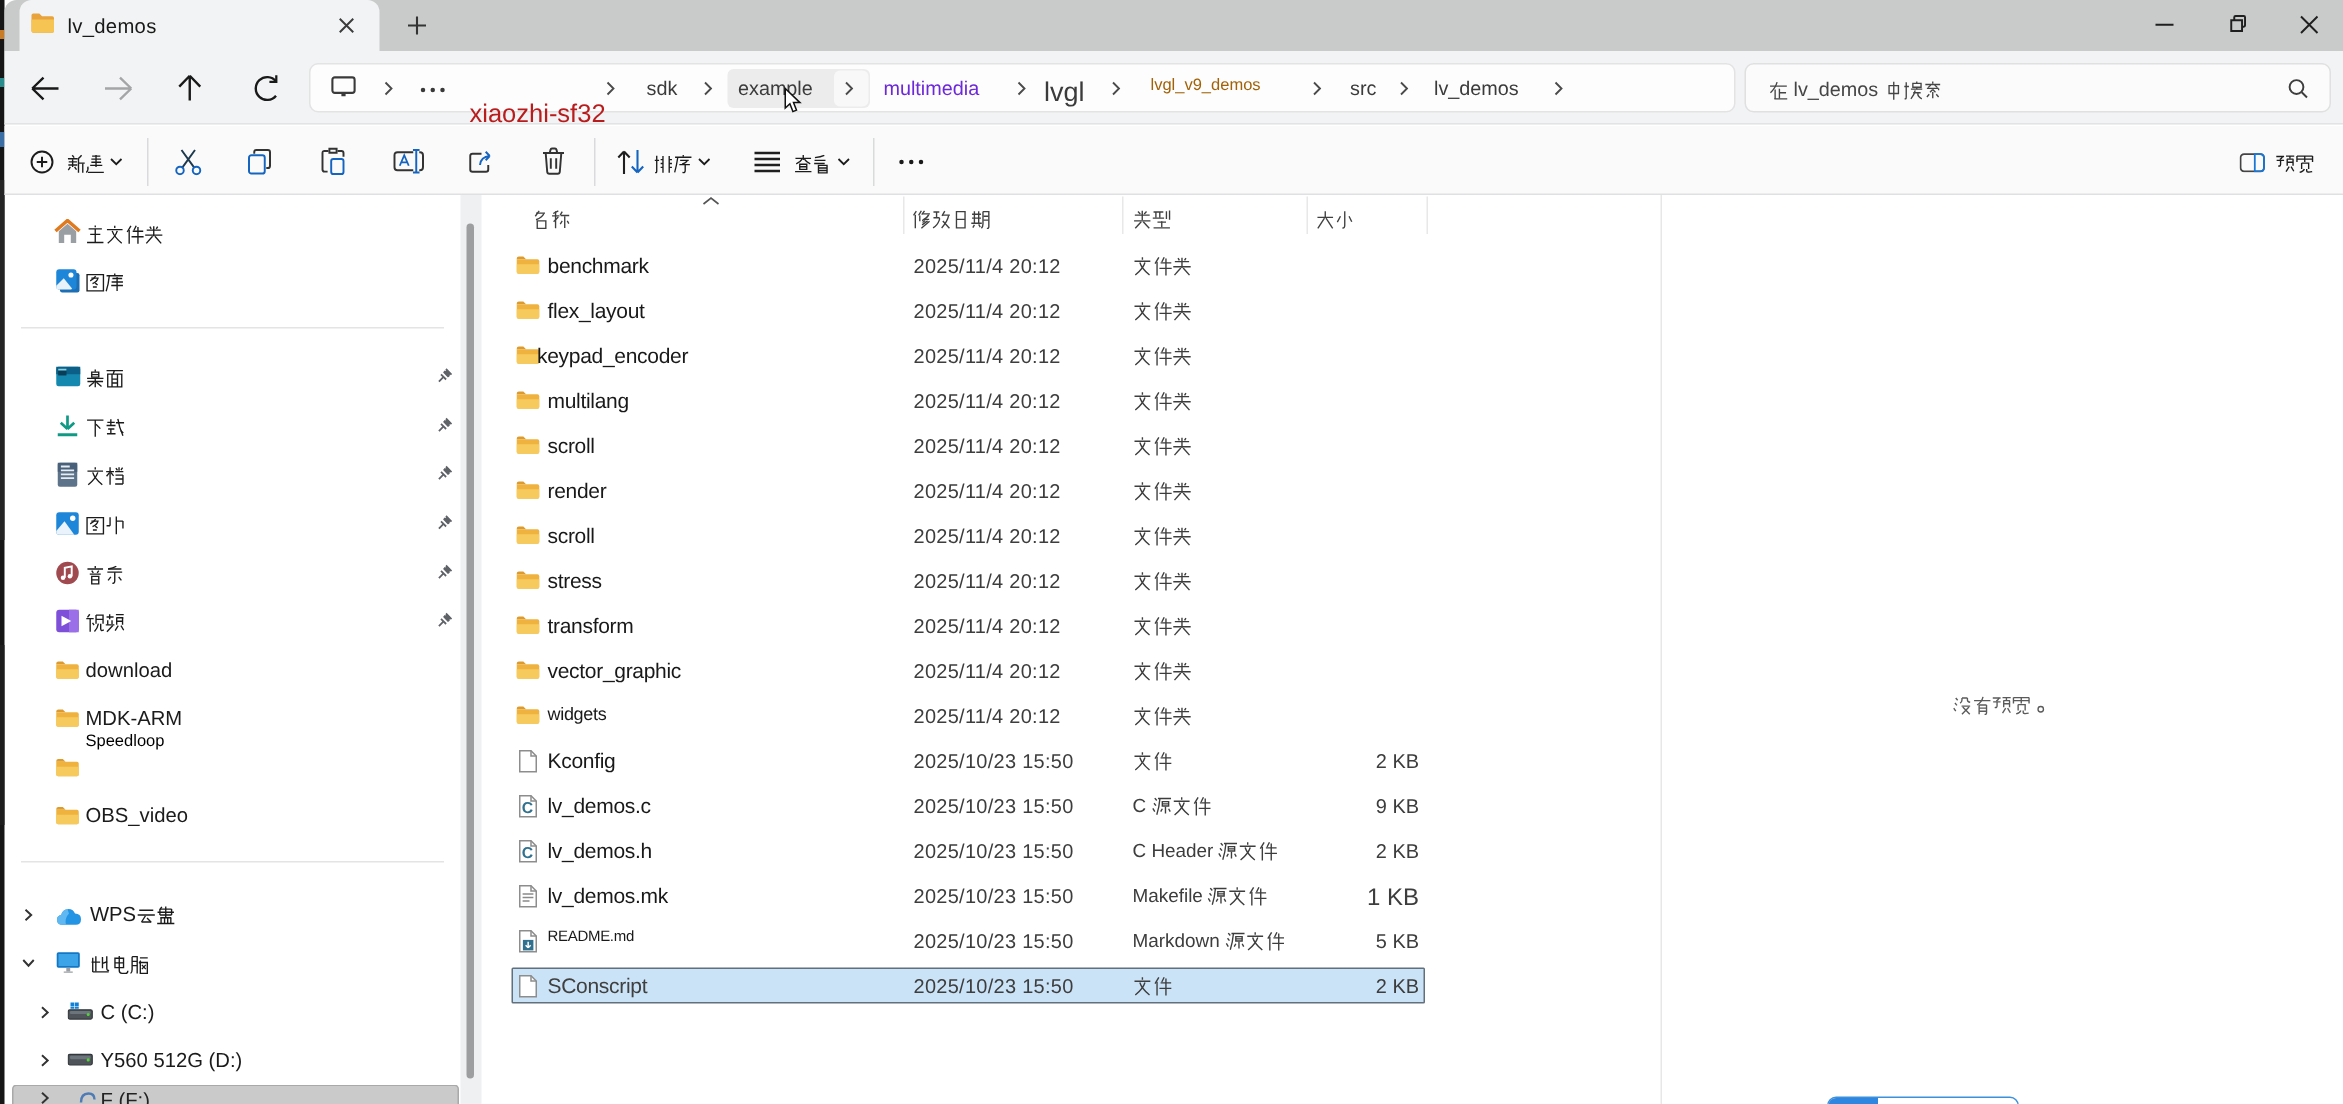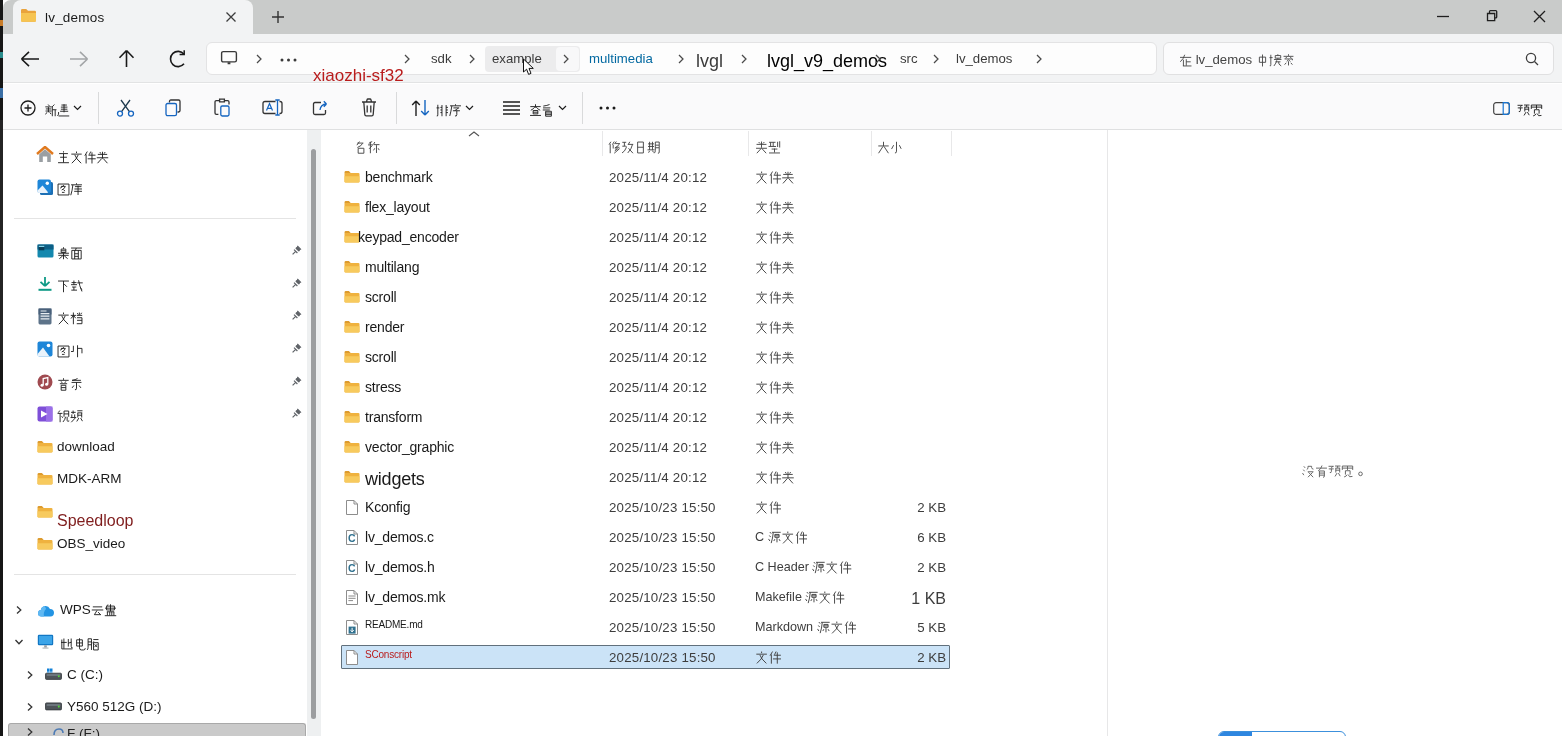--- a/index.html
+++ b/index.html
@@ -514,29 +514,29 @@
 <path d="M1 1 L5 5 L1 9" fill="none" stroke="#4a4a4a" stroke-width="1.25"></path>
   </svg>
 <div class="abs txt" style="left:431px;top:51px;font-size:13.2px;color:#3b3b3b">sdk</div>
 <svg class="abs" style="left:469px;top:54px" width="6" height="10" viewBox="0 0 6 10">
 <path d="M1 1 L5 5 L1 9" fill="none" stroke="#4a4a4a" stroke-width="1.25"></path>
   </svg>
 <div class="abs txt" style="left:492px;top:51px;font-size:13.2px;color:#3b3b3b">example</div>
 <svg class="abs" style="left:563px;top:54px" width="6" height="10" viewBox="0 0 6 10">
 <path d="M1 1 L5 5 L1 9" fill="none" stroke="#4a4a4a" stroke-width="1.25"></path>
   </svg>
-<div class="abs txt" style="left:589px;top:51px;font-size:13.2px;color:#0369a1">multimedia</div>
+<div class="abs txt" style="left:589px;top:51px;font-size:13.2px;color:#6d28d9">multimedia</div>
 <svg class="abs" style="left:678px;top:54px" width="6" height="10" viewBox="0 0 6 10">
 <path d="M1 1 L5 5 L1 9" fill="none" stroke="#4a4a4a" stroke-width="1.25"></path>
   </svg>
 <div class="abs txt" style="left:696px;top:51px;font-size:18px;color:#3b3b3b">lvgl</div>
 <svg class="abs" style="left:741px;top:54px" width="6" height="10" viewBox="0 0 6 10">
 <path d="M1 1 L5 5 L1 9" fill="none" stroke="#4a4a4a" stroke-width="1.25"></path>
   </svg>
-<div class="abs txt" style="left:767px;top:51px;font-size:18px;color:#000000">lvgl_v9_demos</div>
+<div class="abs txt" style="left:767px;top:51px;font-size:11px;color:#a16207">lvgl_v9_demos</div>
 <svg class="abs" style="left:875px;top:54px" width="6" height="10" viewBox="0 0 6 10">
 <path d="M1 1 L5 5 L1 9" fill="none" stroke="#4a4a4a" stroke-width="1.25"></path>
   </svg>
 <div class="abs txt" style="left:900px;top:51px;font-size:13.2px;color:#3b3b3b">src</div>
 <svg class="abs" style="left:933px;top:54px" width="6" height="10" viewBox="0 0 6 10">
 <path d="M1 1 L5 5 L1 9" fill="none" stroke="#4a4a4a" stroke-width="1.25"></path>
   </svg>
 <div class="abs txt" style="left:956px;top:51px;font-size:13.2px;color:#3b3b3b">lv_demos</div>
 <svg class="abs" style="left:1036px;top:54px" width="6" height="10" viewBox="0 0 6 10">
 <path d="M1 1 L5 5 L1 9" fill="none" stroke="#4a4a4a" stroke-width="1.25"></path>
@@ -775,21 +775,21 @@
 <path d="M0.5 2.4 Q0.5 1 1.9 1 L4.9 1 L6.7 2.9 L0.5 2.9 Z" fill="#dd9b2e"></path>
 <path d="M0.5 2.9 L14.3 2.9 Q15.5 2.9 15.5 4.1 L15.5 11.3 Q15.5 12.5 14.3 12.5 L1.7 12.5 Q0.5 12.5 0.5 11.3 Z" fill="#efb23f"></path>
 <path d="M0.5 6.2 L15.5 6.2 L15.5 11.3 Q15.5 12.5 14.3 12.5 L1.7 12.5 Q0.5 12.5 0.5 11.3 Z" fill="#f7ca5e"></path>
   </svg>
 <div class="abs txt" style="left:57px;top:471px;font-size:13.5px;color:#1b1b1b">MDK-ARM</div>
 <svg class="abs" style="left:37px;top:505px" width="16" height="13" viewBox="0 0 16 13">
 <path d="M0.5 2.4 Q0.5 1 1.9 1 L4.9 1 L6.7 2.9 L0.5 2.9 Z" fill="#dd9b2e"></path>
 <path d="M0.5 2.9 L14.3 2.9 Q15.5 2.9 15.5 4.1 L15.5 11.3 Q15.5 12.5 14.3 12.5 L1.7 12.5 Q0.5 12.5 0.5 11.3 Z" fill="#efb23f"></path>
 <path d="M0.5 6.2 L15.5 6.2 L15.5 11.3 Q15.5 12.5 14.3 12.5 L1.7 12.5 Q0.5 12.5 0.5 11.3 Z" fill="#f7ca5e"></path>
   </svg>
-<div class="abs txt" style="left:57px;top:512px;font-size:16px;color:#7f1d1d">Speedloop</div>
+<div class="abs txt" style="left:57px;top:488px;font-size:11px;color:#000000">Speedloop</div>
 <svg class="abs" style="left:37px;top:537px" width="16" height="13" viewBox="0 0 16 13">
 <path d="M0.5 2.4 Q0.5 1 1.9 1 L4.9 1 L6.7 2.9 L0.5 2.9 Z" fill="#dd9b2e"></path>
 <path d="M0.5 2.9 L14.3 2.9 Q15.5 2.9 15.5 4.1 L15.5 11.3 Q15.5 12.5 14.3 12.5 L1.7 12.5 Q0.5 12.5 0.5 11.3 Z" fill="#efb23f"></path>
 <path d="M0.5 6.2 L15.5 6.2 L15.5 11.3 Q15.5 12.5 14.3 12.5 L1.7 12.5 Q0.5 12.5 0.5 11.3 Z" fill="#f7ca5e"></path>
   </svg>
 <div class="abs txt" style="left:57px;top:536px;font-size:13.5px;color:#1b1b1b">OBS_video</div>
 <div class="abs" style="left:14px;top:574px;width:282px;height:1px;background:#e4e4e4"></div>
 <svg class="abs" style="left:14px;top:605px" width="10" height="10" viewBox="0 0 10 10">
 <path d="M3 1.5 L6.8 5 L3 8.5" fill="none" stroke="#333" stroke-width="1.3"></path>
   </svg>
@@ -985,21 +985,21 @@
 <div class="abs txt" style="left:755px;top:440px;font-size:12.6px;color:#3d3d3d"><svg class="cj" style="width:39.6px;height:13.2px;vertical-align:middle;color:#3d3d3d;" viewBox="0 0 300 100">
       <use href="#g6587" x="0"></use>
       <use href="#g4ef6" x="100"></use>
       <use href="#g5939" x="200"></use>
     </svg></div>
 <svg class="abs" style="left:344px;top:470px" width="16" height="13" viewBox="0 0 16 13">
 <path d="M0.5 2.4 Q0.5 1 1.9 1 L4.9 1 L6.7 2.9 L0.5 2.9 Z" fill="#dd9b2e"></path>
 <path d="M0.5 2.9 L14.3 2.9 Q15.5 2.9 15.5 4.1 L15.5 11.3 Q15.5 12.5 14.3 12.5 L1.7 12.5 Q0.5 12.5 0.5 11.3 Z" fill="#efb23f"></path>
 <path d="M0.5 6.2 L15.5 6.2 L15.5 11.3 Q15.5 12.5 14.3 12.5 L1.7 12.5 Q0.5 12.5 0.5 11.3 Z" fill="#f7ca5e"></path>
   </svg>
-<div class="abs txt" style="left:365px;top:469px;font-size:18px;color:#191919;letter-spacing:-0.2px">widgets</div>
+<div class="abs txt" style="left:365px;top:469px;font-size:12px;color:#191919;letter-spacing:-0.2px">widgets</div>
 <div class="abs txt" style="left:609px;top:470px;font-size:13.3px;letter-spacing:.2px;color:#3d3d3d">2025/11/4 20:12</div>
 <div class="abs txt" style="left:755px;top:470px;font-size:12.6px;color:#3d3d3d"><svg class="cj" style="width:39.6px;height:13.2px;vertical-align:middle;color:#3d3d3d;" viewBox="0 0 300 100">
       <use href="#g6587" x="0"></use>
       <use href="#g4ef6" x="100"></use>
       <use href="#g5939" x="200"></use>
     </svg></div>
 <svg class="abs" style="left:345px;top:499px" width="14" height="17" viewBox="0 0 14 17">
 <path d="M1.5 1.5 H9 L12.5 5 V15.5 H1.5 Z" fill="#fff" stroke="#8d8d8d" stroke-width="1"></path>
 <path d="M9 1.5 V5 H12.5" fill="none" stroke="#8d8d8d" stroke-width="1"></path>
   </svg>
@@ -1015,21 +1015,21 @@
 <path d="M9 1.5 V5 H12.5" fill="none" stroke="#8d8d8d" stroke-width="1"></path>
     <text x="6.7" y="13.2" font-size="10.5" font-weight="bold" fill="#30718f" text-anchor="middle" font-family="Liberation Sans,sans-serif">C</text>
   </svg>
 <div class="abs txt" style="left:365px;top:529px;font-size:14px;color:#191919;letter-spacing:-0.2px">lv_demos.c</div>
 <div class="abs txt" style="left:609px;top:530px;font-size:13.3px;letter-spacing:.2px;color:#3d3d3d">2025/10/23 15:50</div>
 <div class="abs txt" style="left:755px;top:530px;font-size:12.6px;color:#3d3d3d"><span style="vertical-align:middle;position:relative;top:-1px">C </span><svg class="cj" style="width:39.6px;height:13.2px;vertical-align:middle;color:#3d3d3d;" viewBox="0 0 300 100">
       <use href="#g6e90" x="0"></use>
       <use href="#g6587" x="100"></use>
       <use href="#g4ef6" x="200"></use>
     </svg></div>
-<div class="abs txt" style="right:616px;top:530px;font-size:13.3px;color:#3d3d3d">6 KB</div>
+<div class="abs txt" style="right:616px;top:530px;font-size:13.3px;color:#3d3d3d">9 KB</div>
 <svg class="abs" style="left:345px;top:559px" width="14" height="17" viewBox="0 0 14 17">
 <path d="M1.5 1.5 H9 L12.5 5 V15.5 H1.5 Z" fill="#fff" stroke="#8d8d8d" stroke-width="1"></path>
 <path d="M9 1.5 V5 H12.5" fill="none" stroke="#8d8d8d" stroke-width="1"></path>
     <text x="6.7" y="13.2" font-size="10.5" font-weight="bold" fill="#30718f" text-anchor="middle" font-family="Liberation Sans,sans-serif">C</text>
   </svg>
 <div class="abs txt" style="left:365px;top:559px;font-size:14px;color:#191919;letter-spacing:-0.2px">lv_demos.h</div>
 <div class="abs txt" style="left:609px;top:560px;font-size:13.3px;letter-spacing:.2px;color:#3d3d3d">2025/10/23 15:50</div>
 <div class="abs txt" style="left:755px;top:560px;font-size:12.6px;color:#3d3d3d"><span style="vertical-align:middle;position:relative;top:-1px">C Header </span><svg class="cj" style="width:39.6px;height:13.2px;vertical-align:middle;color:#3d3d3d;" viewBox="0 0 300 100">
       <use href="#g6e90" x="0"></use>
       <use href="#g6587" x="100"></use>
@@ -1061,21 +1061,21 @@
       <use href="#g6e90" x="0"></use>
       <use href="#g6587" x="100"></use>
       <use href="#g4ef6" x="200"></use>
     </svg></div>
 <div class="abs txt" style="right:616px;top:620px;font-size:13.3px;color:#3d3d3d">5 KB</div>
 <div class="abs" style="left:341px;top:645px;width:609px;height:24px;background:#cbe3f7;border:1px solid #61707c;border-radius:1px"></div>
 <svg class="abs" style="left:345px;top:649px" width="14" height="17" viewBox="0 0 14 17">
 <path d="M1.5 1.5 H9 L12.5 5 V15.5 H1.5 Z" fill="#fff" stroke="#8d8d8d" stroke-width="1"></path>
 <path d="M9 1.5 V5 H12.5" fill="none" stroke="#8d8d8d" stroke-width="1"></path>
   </svg>
-<div class="abs txt" style="left:365px;top:649px;font-size:10px;color:#b91c1c;letter-spacing:-0.2px">SConscript</div>
+<div class="abs txt" style="left:365px;top:649px;font-size:14px;color:#404040;letter-spacing:-0.2px">SConscript</div>
 <div class="abs txt" style="left:609px;top:650px;font-size:13.3px;letter-spacing:.2px;color:#3d3d3d">2025/10/23 15:50</div>
 <div class="abs txt" style="left:755px;top:650px;font-size:12.6px;color:#3d3d3d"><svg class="cj" style="width:26.4px;height:13.2px;vertical-align:middle;color:#3d3d3d;" viewBox="0 0 200 100">
       <use href="#g6587" x="0"></use>
       <use href="#g4ef6" x="100"></use>
     </svg></div>
 <div class="abs txt" style="right:616px;top:650px;font-size:13.3px;color:#3d3d3d">2 KB</div>
 <div class="abs" style="left:1107px;top:130px;width:1px;height:606px;background:#e7e7e8"></div>
 <div class="abs" style="left:1302px;top:462px"><svg class="cj" style="width:65px;height:13px;vertical-align:middle;color:#5a5a5a;" viewBox="0 0 500 100">
       <use href="#g6ca1" x="0"></use>
       <use href="#g6709" x="100"></use>

